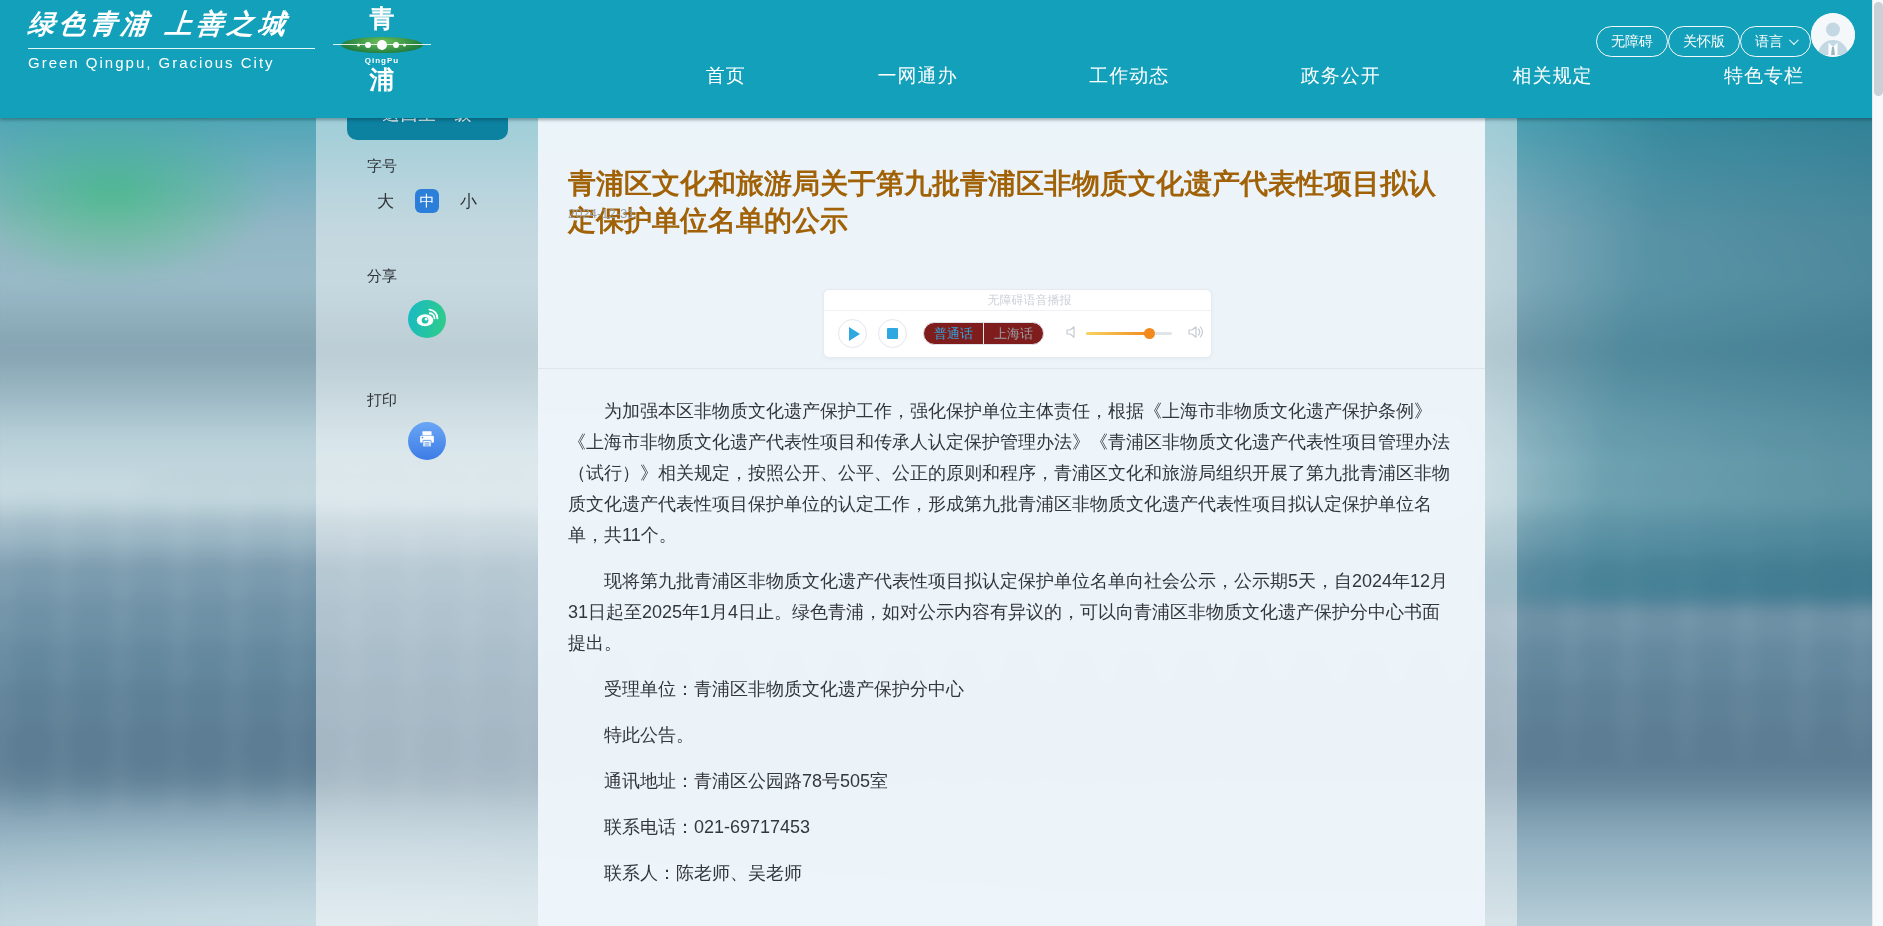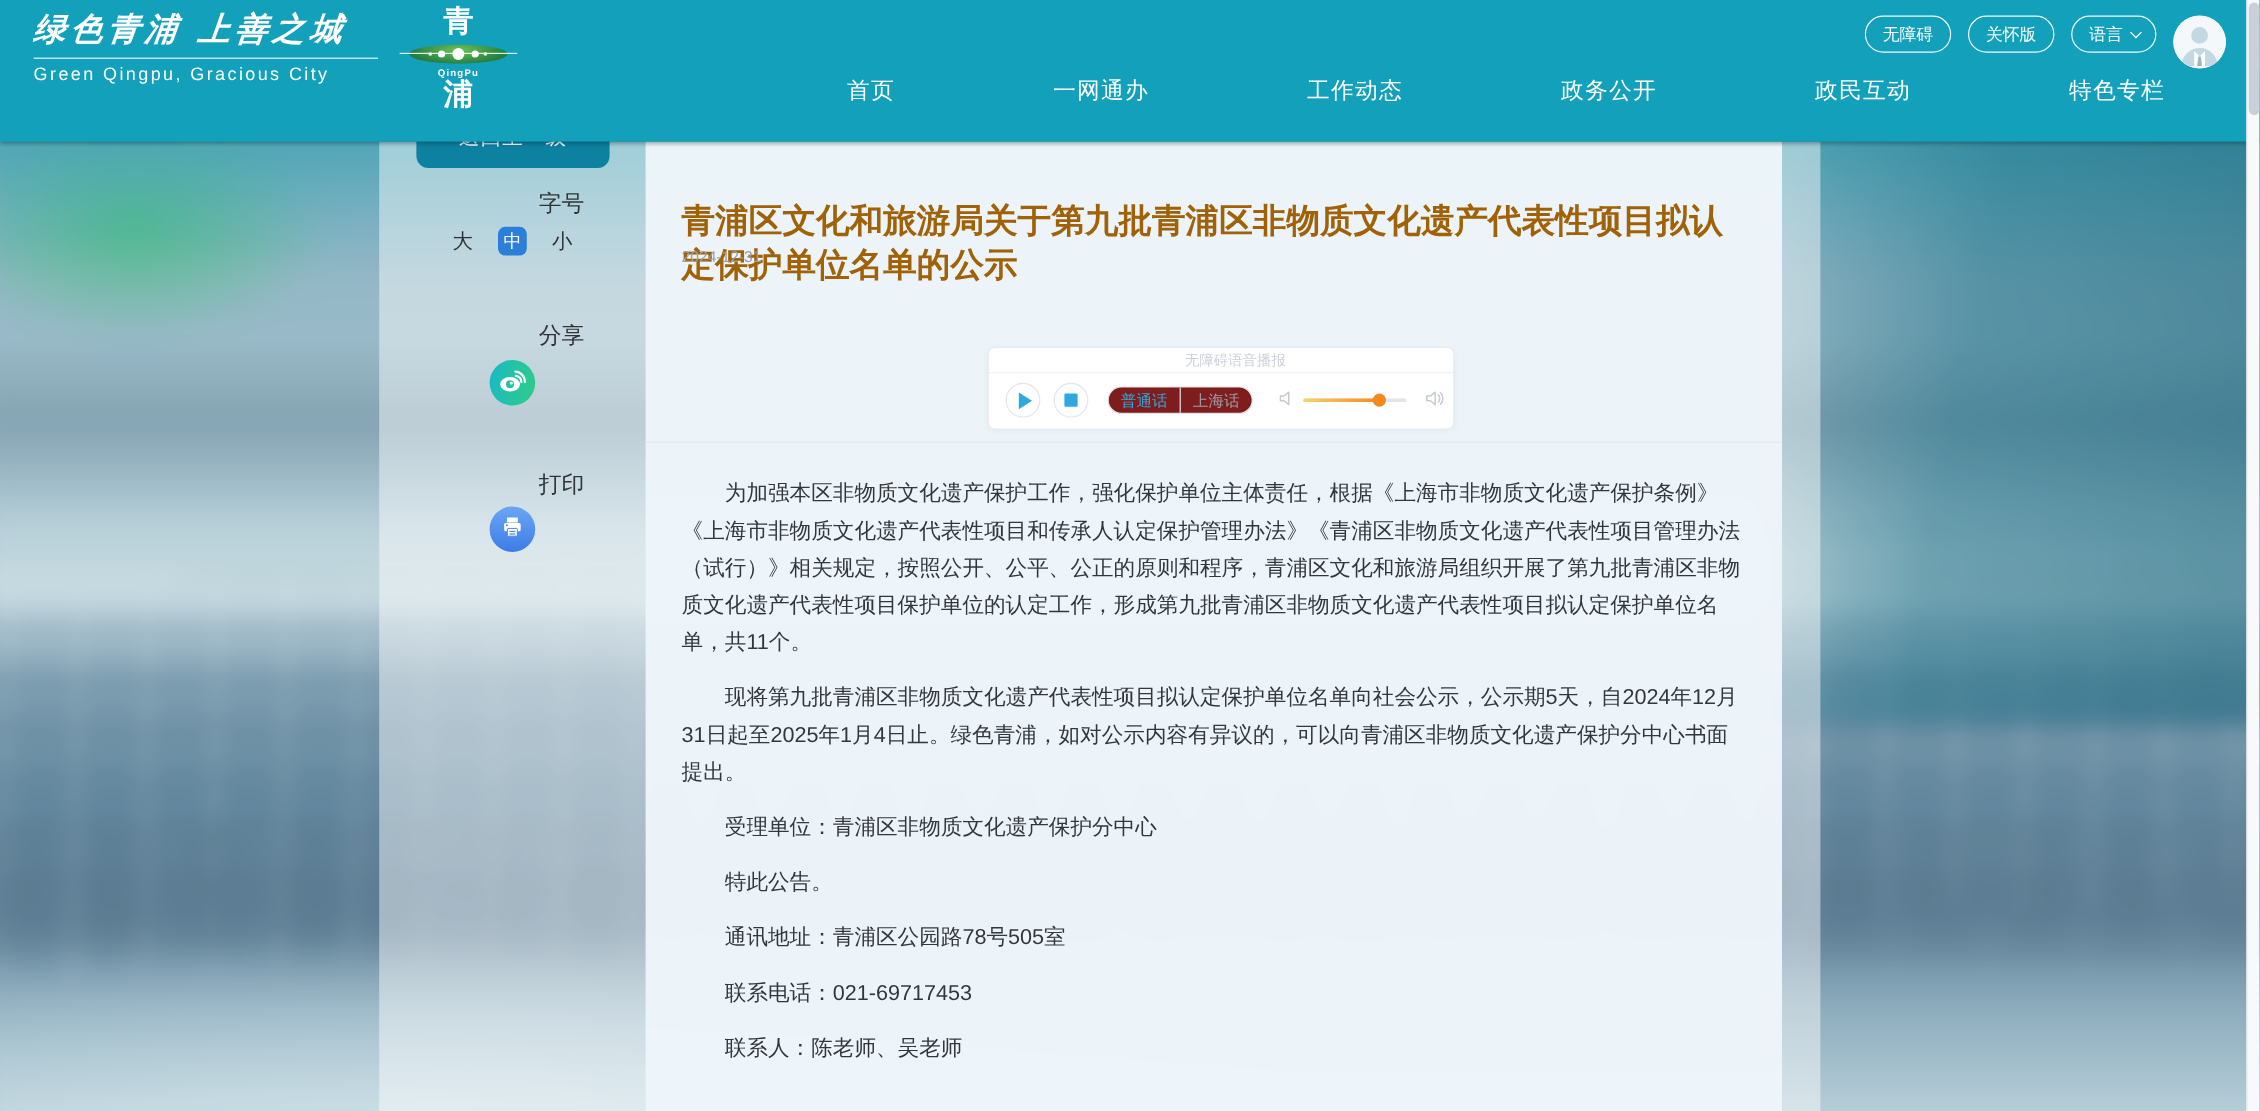--- a/index.html
+++ b/index.html
@@ -43,33 +43,33 @@
   .logo-island { position:relative; width:82px; height:16px; margin:3px auto 0;
     background:radial-gradient(ellipse 60% 90% at 50% 30%, #6cc258, #237f3f 80%); border-radius:50%; }
   .logo-island .hairline { position:absolute; left:-8px; top:7px; width:98px; height:1px; background:rgba(255,255,255,.85); }
   .logo-island .d { position:absolute; top:50%; transform:translateY(-50%); background:#fff; border-radius:50%; }
   .d1 { width:10px; height:10px; left:36px; } .d2 { width:6px; height:6px; left:24px; } .d3 { width:6px; height:6px; left:52px; }
   .d4 { width:3px; height:3px; left:16px; } .d5 { width:3px; height:3px; left:62px; }
   .logo-en { font-size:8px; letter-spacing:1px; margin-top:3px; font-weight:bold; }
   .logo-bottom { font-size:25px; line-height:28px; font-weight:bold; }
   .nav { position:absolute; left:640px; top:58px; width:1230px; height:36px; display:flex; justify-content:space-around; align-items:center; }
   .nav-item { color:#fff; font-size:19px; letter-spacing:1px; cursor:pointer; white-space:nowrap; }
-  .tools { position:absolute; right:28px; top:13px; display:flex; align-items:flex-start; gap:14px; height:44px; }
+  .tools { position:absolute; right:28px; top:13px; display:flex; align-items:flex-end; height:44px; }
   .pill { height:31px; line-height:29px; padding:0 14px; border:1px solid rgba(255,255,255,.95); border-radius:16px;
     color:#fff; font-size:14px; cursor:pointer; display:flex; align-items:center; gap:6px; }
   .chevron { width:7px; height:7px; border-right:1.5px solid #fff; border-bottom:1.5px solid #fff;
     transform:rotate(45deg) translateY(-2px); display:inline-block; }
   .avatar { width:44px; height:44px; border-radius:50%; overflow:hidden; cursor:pointer; background:#f4f8fa; }
 
   
   .wrapper { position:absolute; left:316px; top:118px; width:1201px; height:808px; background:rgba(255,255,255,.45); z-index:1; }
   .back-btn { position:absolute; left:347px; top:88px; width:161px; height:52px; background:#0d81a0; border:none;
     border-radius:10px; color:#fff; font-size:17px; letter-spacing:1px; z-index:2; cursor:pointer;
     font-family:inherit; }
-  .side-label { position:absolute; width:120px; text-align:right; font-size:19px; color:#2f3338; z-index:3; }
+  .side-label { position:absolute; width:120px; text-align:left; font-size:15px; color:#2f3338; z-index:3; }
   .lbl-fontsize { left:367px; top:157px; }
   .lbl-share { left:367px; top:267px; }
   .lbl-print { left:367px; top:391px; }
   .size-row { position:absolute; left:377px; top:189px; width:100px; height:24px; display:flex; justify-content:space-between; align-items:center; z-index:3; }
   .size-opt { font-size:17px; color:#2f3338; cursor:pointer; }
   .size-opt.active { width:24px; height:24px; background:#2c7fd9; color:#fff; font-size:15px; border-radius:6px;
     display:flex; align-items:center; justify-content:center; }
   .round-icon { position:absolute; width:38px; height:38px; border-radius:50%; z-index:3; cursor:pointer;
     display:flex; align-items:center; justify-content:center; }
   .icon-weibo { left:408px; top:300px; background:linear-gradient(100deg,#19b9c6,#2fcd85); }
@@ -230,21 +230,21 @@
           <span class="d d5"></span>
       </div>
       <div class="logo-en">QingPu</div>
       <div class="logo-bottom">浦</div>
     </div>
     <nav class="nav">
       <span class="nav-item">首页</span>
       <span class="nav-item">一网通办</span>
       <span class="nav-item">工作动态</span>
       <span class="nav-item">政务公开</span>
-      <span class="nav-item">政民互动</span>
+      <span class="nav-item">相关规定</span>
       <span class="nav-item">特色专栏</span>
     </nav>
     <div class="tools">
       <div class="pill">
           <span>无障碍</span>
         </div>
       <div class="pill">
           <span>关怀版</span>
         </div>
       <div class="pill">

